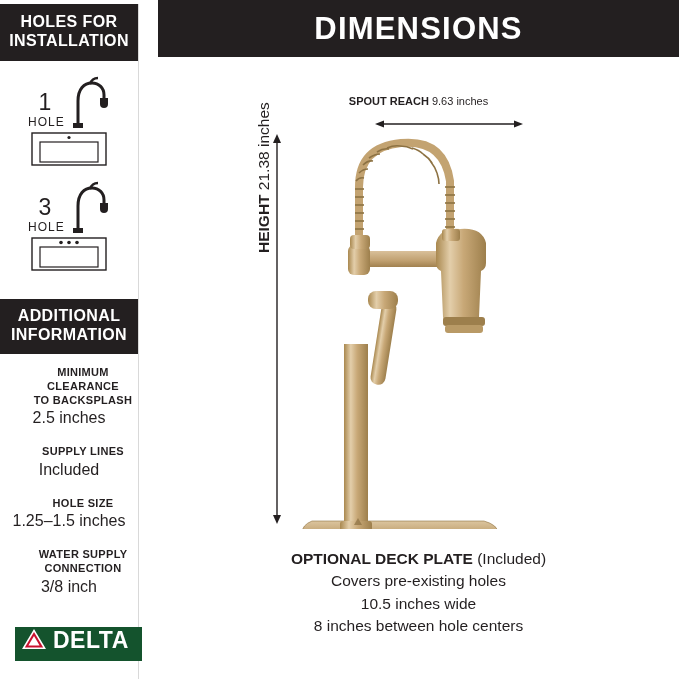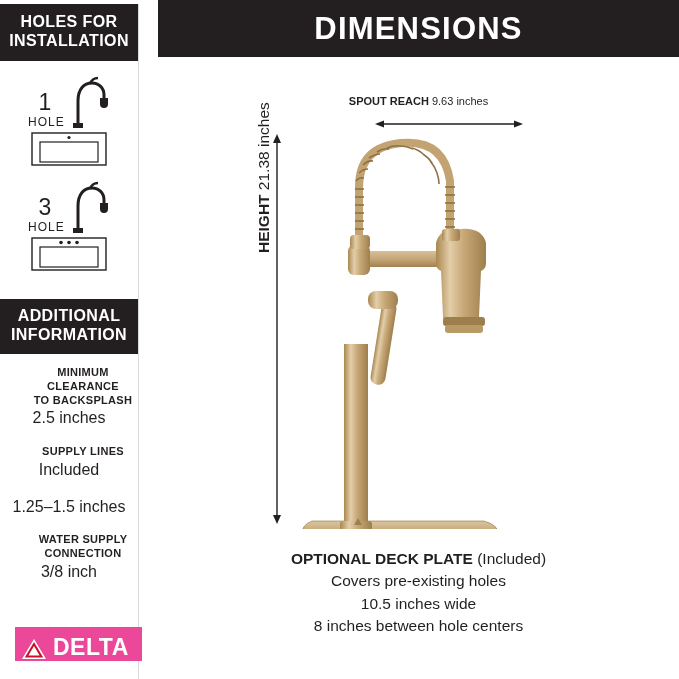--- a/index.html
+++ b/index.html
@@ -119,23 +119,23 @@
     line-height: 1.3;
     margin-top: 1px;
   }
 
   .logo-wrap {
     position: absolute;
     left: 15px;
     bottom: 22px;
     width: 127px;
     height: 34px;
-    background: #ec4899;
-    display: flex;
-    align-items: flex-end;
+    background: #14532d;
+    display: flex;
+    align-items: flex-start;
     padding-left: 6px;
     box-sizing: border-box;
   }
   .logo-tri {
     width: 26px;
     height: 24px;
     margin-right: 6px;
   }
   .logo-text {
     color: #ffffff;
@@ -304,20 +304,23 @@
       </div>
 
       <div class="info-item">
         <div class="info-title">
           <div>SUPPLY LINES</div>
         </div>
         <div class="info-value">Included</div>
       </div>
 
       <div class="info-item">
+        <div class="info-title">
+          <div>HOLE SIZE</div>
+        </div>
         <div class="info-value">1.25–1.5 inches</div>
       </div>
 
       <div class="info-item">
         <div class="info-title">
           <div>WATER SUPPLY</div>
           <div>CONNECTION</div>
         </div>
         <div class="info-value">3/8 inch</div>
       </div>

